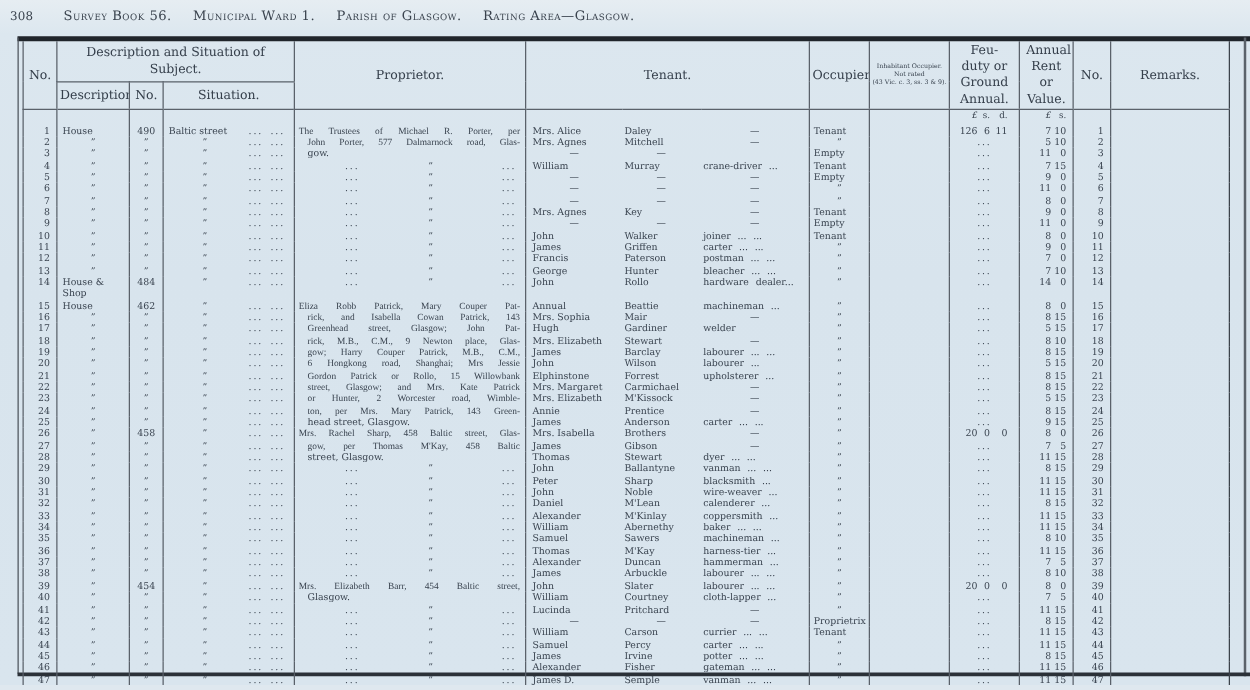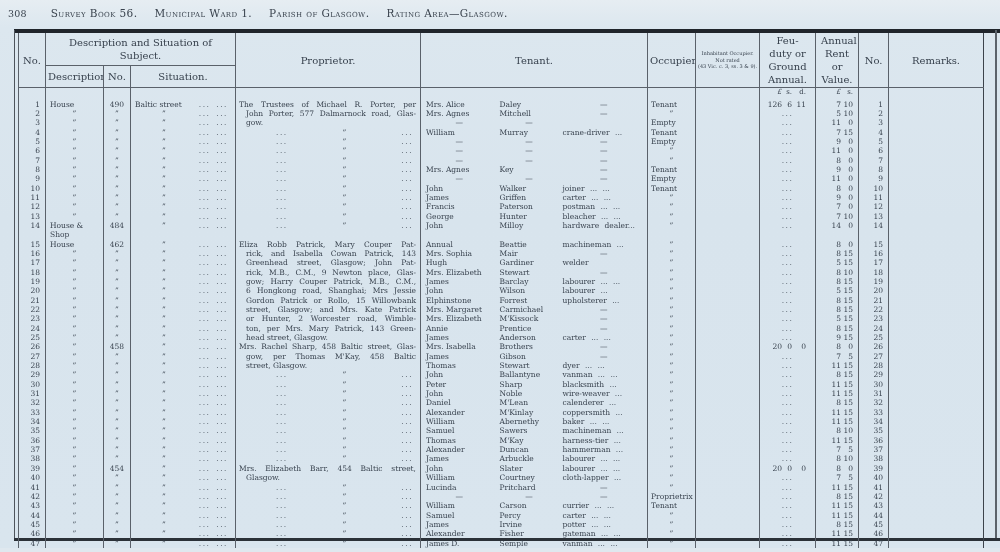--- a/index.html
+++ b/index.html
@@ -46,21 +46,21 @@
   .c-sn{text-align:center;}
   .c-tf{padding-left:5px;}.c-tl{padding-left:2px;}.c-to{padding-left:2px;word-spacing:3px;}
   .c-tf.ctr,.c-tl.ctr,.c-to.ctr{padding-left:0;}
   .c-oc{padding-left:3px;}
   .c-oc.ctr{padding-left:0;}
   .srow{display:flex;justify-content:space-between;padding:0 7px 0 4px;}
   .sname{width:58px;}
   .dg{letter-spacing:1.5px;color:#46505c;}
   .pl{padding-left:3px;padding-right:4px;}
   .ind{padding-left:10px;}
-  .j{text-align:justify;text-align-last:justify;}
+  .j{text-align:justify;text-align-last:justify;font-family:Liberation Serif, serif;}
   .prow{display:flex;justify-content:space-between;padding:0 7px 0 40px;}
   .frow{display:flex;padding-left:4px;}
   .f1{width:18px;text-align:right;}.f2{width:10px;text-align:right;}.f3{width:14px;text-align:right;}
   .fdots{display:block;text-align:center;}
   .rrow{display:flex;justify-content:flex-end;padding-right:5px;}
   .r1{width:20px;text-align:right;}.r2{width:12px;text-align:right;}
   .it{font-style:italic;}
 </style>
 </head>
 <body>
@@ -606,21 +606,21 @@
             </div>
           </td>
           <td class="c-p">
             <div class="prow">
               <span class="dg">...</span>
               <span>”</span>
               <span class="dg">...</span>
             </div>
           </td>
           <td class="c-tf">John</td>
-          <td class="c-tl">Milloy</td>
+          <td class="c-tl">Rollo</td>
           <td class="c-to">hardware dealer...</td>
           <td class="c-oc ctr">”</td>
           <td class="c-ih"></td>
           <td class="c-f">
             <span class="fdots dg">...</span>
           </td>
           <td class="c-r">
             <div class="rrow">
               <span class="r1">14</span>
               <span class="r2">0</span>

